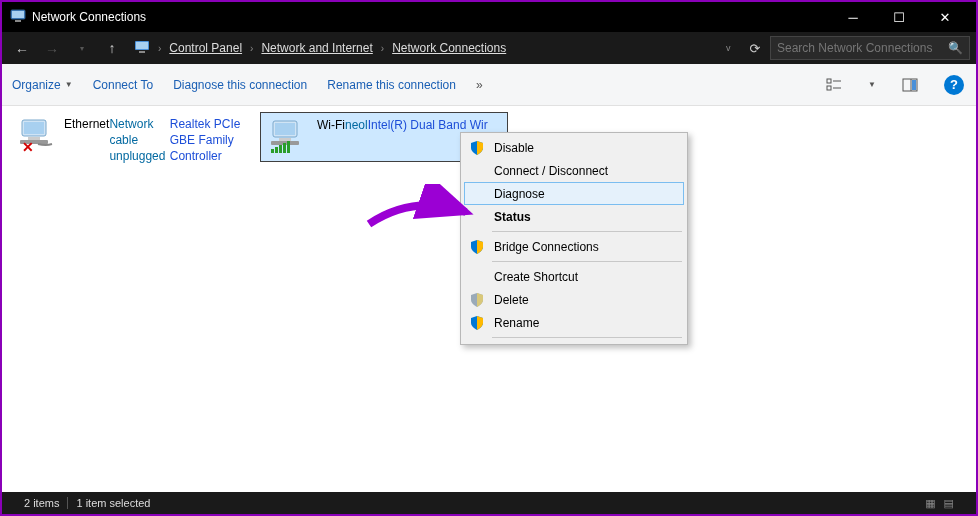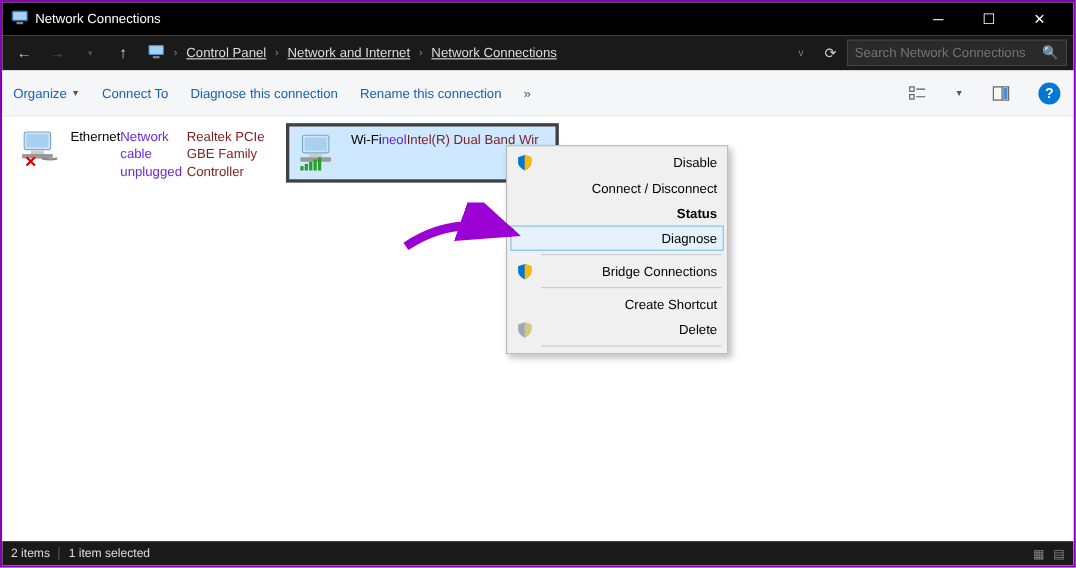--- a/index.html
+++ b/index.html
@@ -19,36 +19,36 @@
 .addr-drop { width: 14px; color: #888; font-size: 9px; }
 .search-box { width: 200px; height: 24px; background: #2a2a2a; border: 1px solid #444; display: flex; align-items: center; padding: 0 6px; color: #888; font-size: 12px; }
 .search-box input { flex: 1; background: transparent; border: none; color: #86efac; font-size: 12px; outline: none; }
 .toolbar { height: 42px; background: #f5f6f7; border-bottom: 1px solid #e1e1e1; display: flex; align-items: center; padding: 0 10px; gap: 20px; font-size: 12px; }
 .toolbar-item { color: #1a5fb4; display: flex; align-items: center; gap: 4px; cursor: default; }
 .toolbar-chev { font-size: 8px; color: #555; }
 .toolbar-spacer { flex: 1; }
 .toolbar-icon-btn { width: 24px; height: 24px; display: flex; align-items: center; justify-content: center; color: #555; }
 .content { position: relative; height: calc(100% - 30px - 32px - 34px - 22px); background: #fff; padding: 6px 10px; display: flex; gap: 0; align-items: flex-start; }
 .adapter { width: 248px; display: flex; gap: 8px; padding: 4px; font-size: 12px; align-items: flex-start; }
-.adapter.selected { background: #cde8ff; border: 3px solid #404040; }
+.adapter.selected { background: #cde8ff; border: 1px solid #404040; }
 .adapter-icon { width: 44px; height: 40px; display: flex; align-items: center; justify-content: center; position: relative; }
 .adapter-icon svg { width: 40px; height: 36px; }
 .adapter-text { display: flex; flex-direction: row; line-height: 1.35; }
 .adapter-name { color: #000; }
-.adapter-status { color: #6d28d9; }
-.adapter-desc { color: #7f1d1d; }
-.context-menu { position: absolute; left: 458px; top: 130px; width: 202px; background: #f0f0f0; border: 1px solid #b8b8b8; box-shadow: 3px 3px 6px rgba(0,0,0,0.25); font-size: 12px; padding: 3px; text-align: right; }
+.adapter-status { color: #0369a1; }
+.adapter-desc { color: #1d4ed8; }
+.context-menu { position: absolute; left: 458px; top: 130px; width: 228px; background: #f0f0f0; border: 1px solid #b8b8b8; box-shadow: 3px 3px 6px rgba(0,0,0,0.25); font-size: 12px; padding: 3px; }
 .menu-item { display: flex; align-items: center; height: 23px; padding: 0 6px 0 4px; gap: 8px; }
 .menu-item.highlight { background: #e5f1fb; border: 1px solid #7abdf0; padding: 0 5px 0 3px; }
 .menu-icon { width: 18px; height: 18px; display: flex; align-items: center; justify-content: center; }
 .menu-label { flex: 1; color: #000; }
 .menu-label.bold { font-weight: 600; }
 .menu-label.disabled { color: #000000; }
 .menu-sep { height: 1px; background: #c8c8c8; margin: 3px 2px 3px 28px; }
-.statusbar { position: absolute; bottom: 0; left: 0; right: 0; height: 22px; background: #1a1a1a; color: #ddd; font-size: 11px; display: flex; align-items: center; padding: 0 8px; gap: 8px; }
+.statusbar { position: absolute; bottom: 0; left: 0; right: 0; height: 22px; background: #1a1a1a; color: #ddd; font-size: 11px; display: flex; align-items: center; padding: 0 22px; gap: 8px; }
 .status-sep { width: 1px; height: 12px; background: #555; }
 .status-spacer { flex: 1; }
 .annotation-arrow { position: absolute; left: 362px; top: 182px; width: 110px; height: 46px; pointer-events: none; }
 .help-icon { width: 20px; height: 20px; background: #0078d4; border-radius: 50%; color: #fff; display: flex; align-items: center; justify-content: center; font-size: 13px; font-weight: bold; }
 .shield { width: 16px; height: 16px; }
 .pc-icon { width: 16px; height: 14px; }
 </style>
 </head>
 <body>
 
@@ -177,27 +177,27 @@
           <path d="M8 1 L14 3 V8 C14 12 8 15 8 15 C8 15 2 12 2 8 V3 Z" fill="#0078d4"></path>
           <path d="M8 1 L14 3 V8 C14 12 8 15 8 15 V1 Z" fill="#ffb900"></path>
         </svg>
       </span>
     <span class="menu-label">Disable</span>
   </div>
   <div class="menu-item">
     <span class="menu-icon"></span>
     <span class="menu-label">Connect / Disconnect</span>
   </div>
+  <div class="menu-item highlight">
+    <span class="menu-icon"></span>
+    <span class="menu-label">Diagnose</span>
+  </div>
   <div class="menu-item">
     <span class="menu-icon"></span>
     <span class="menu-label bold">Status</span>
-  </div>
-  <div class="menu-item highlight">
-    <span class="menu-icon"></span>
-    <span class="menu-label">Diagnose</span>
   </div>
   <div class="menu-sep"></div>
   <div class="menu-item">
     <span class="menu-icon">
         <svg class="shield" viewBox="0 0 16 16">
           <path d="M8 1 L14 3 V8 C14 12 8 15 8 15 C8 15 2 12 2 8 V3 Z" fill="#0078d4"></path>
           <path d="M8 1 L14 3 V8 C14 12 8 15 8 15 V1 Z" fill="#ffb900"></path>
         </svg>
       </span>
     <span class="menu-label">Bridge Connections</span>
@@ -208,20 +208,29 @@
     <span class="menu-label">Create Shortcut</span>
   </div>
   <div class="menu-item">
     <span class="menu-icon">
         <svg class="shield" viewBox="0 0 16 16">
           <path d="M8 1 L14 3 V8 C14 12 8 15 8 15 C8 15 2 12 2 8 V3 Z" fill="#9aaab8"></path>
           <path d="M8 1 L14 3 V8 C14 12 8 15 8 15 V1 Z" fill="#d9c87a"></path>
         </svg>
       </span>
     <span class="menu-label disabled">Delete</span>
+  </div>
+  <div class="menu-item">
+    <span class="menu-icon">
+        <svg class="shield" viewBox="0 0 16 16">
+          <path d="M8 1 L14 3 V8 C14 12 8 15 8 15 C8 15 2 12 2 8 V3 Z" fill="#0078d4"></path>
+          <path d="M8 1 L14 3 V8 C14 12 8 15 8 15 V1 Z" fill="#ffb900"></path>
+        </svg>
+      </span>
+    <span class="menu-label">Rename</span>
   </div>
   <div class="menu-sep"></div>
 </div>
 
 <svg class="annotation-arrow" viewBox="0 0 110 46">
   <defs>
       <marker id="ah" markerWidth="8" markerHeight="8" refX="6" refY="3" orient="auto">
         <path d="M0,0 L7,3 L0,6 Z" fill="#9b00d4"></path>
       </marker>
     </defs>

